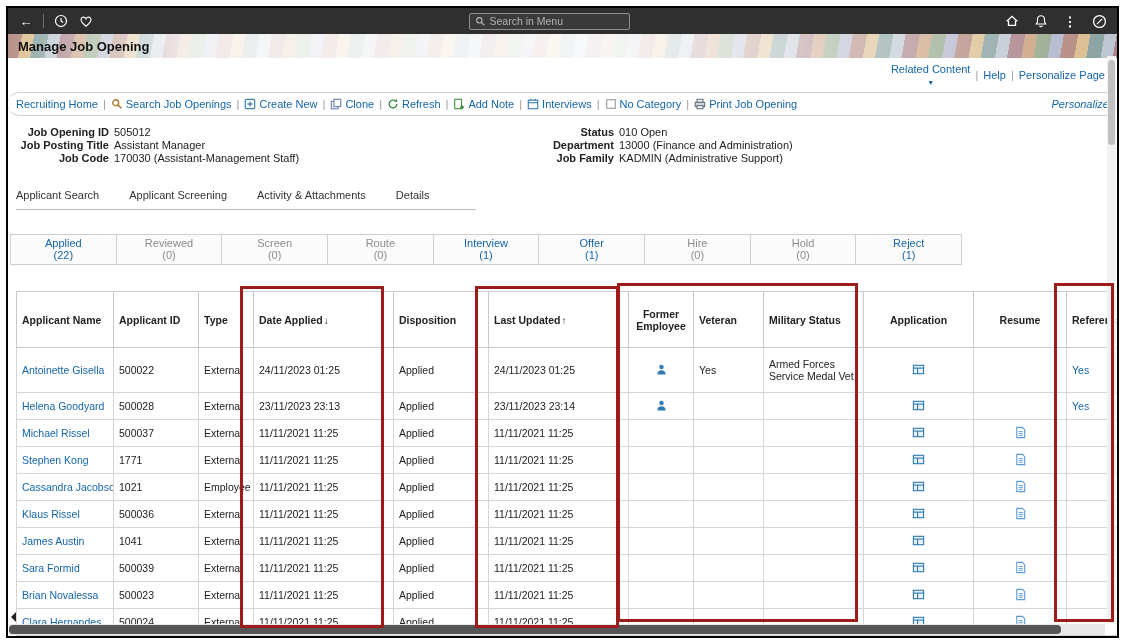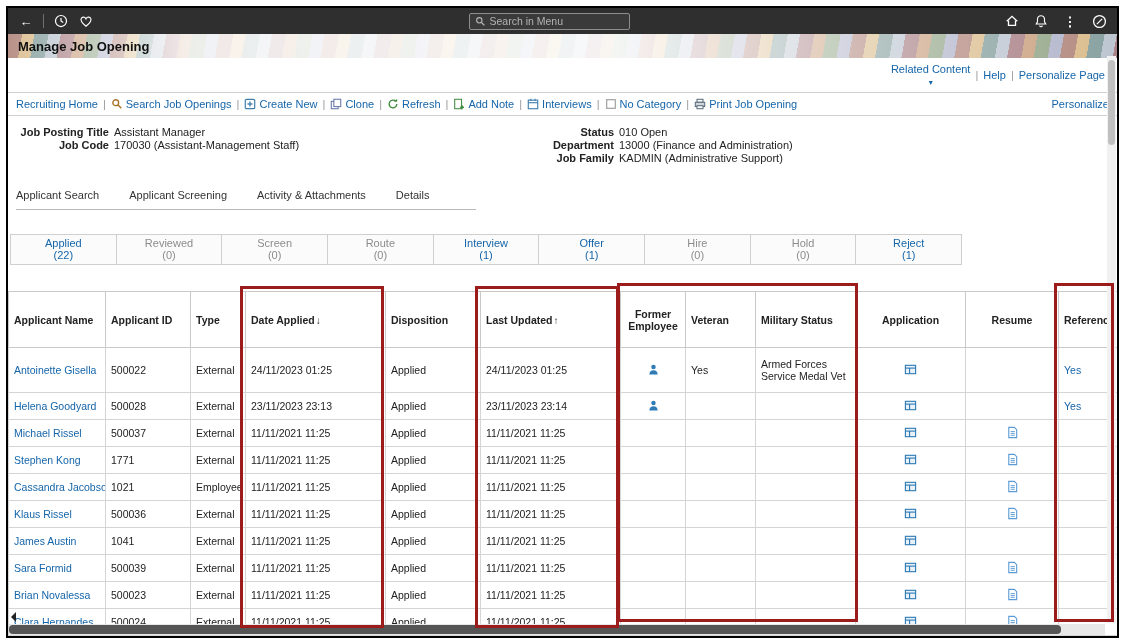--- a/index.html
+++ b/index.html
@@ -25,25 +25,25 @@
       repeating-linear-gradient(100deg,#8a4a3b 0 14px,#c79a52 14px 26px,#49706e 26px 40px,#9aa7b8 40px 52px,#7c3f48 52px 66px,#b0713f 66px 78px,#5d7a4f 78px 92px,#8a8fb0 92px 104px);}
   .banner-title{font-size:13px;font-weight:bold;color:#111;}
 
   
   .related-row{display:flex;justify-content:flex-end;align-items:center;padding:5px 12px 2px;font-size:11px;}
   .rlink{color:var(--link-blue,#1565a9);cursor:pointer;display:inline-flex;align-items:center;gap:3px;flex-direction:column;}
   .chev{font-size:8px;}
   .sep{color:#9a9a9a;margin:0 5px;}
 
   
-  .toolbar{display:flex;align-items:center;border-top:1px solid #d0d0d0;border-bottom:1px solid #d0d0d0;padding:5px 8px;font-size:11px;margin-top:3px;}
+  .toolbar{display:flex;align-items:center;border-top:1px solid #d0d0d0;border-bottom:1px solid #d0d0d0;padding:5px 8px;font-size:11px;margin-top:3px;border-radius:11px;}
   .toolbar-links{flex:1;display:flex;align-items:center;white-space:nowrap;overflow:hidden;}
   .tlink{color:var(--link-blue,#1565a9);display:inline-flex;align-items:center;gap:3px;cursor:pointer;}
   .icn{display:inline-flex;align-items:center;line-height:0;}
-  .personalize{color:var(--link-blue,#1565a9);margin-left:30px;cursor:pointer;}
+  .personalize{color:var(--link-blue,#1565a9);margin-left:30px;cursor:pointer;font-style:italic;}
 
   
   .details{display:flex;margin:10px 0 0 6px;font-size:11px;}
   .details-col{display:flex;flex-direction:column;}
   .details-col.left{width:470px;}
   .detail-row{display:flex;line-height:13px;}
   .dlabel{font-weight:bold;text-align:right;padding-right:5px;color:#222;}
   .left .dlabel{width:100px;}
   .right .dlabel{width:135px;}
   .dvalue{color:#222;white-space:nowrap;}
@@ -53,21 +53,21 @@
   .tab{font-size:11px;color:#333;margin-right:30px;cursor:pointer;}
 
   
   .status-filter-bar{display:flex;margin:24px 0 0 2px;width:952px;}
   .chip{flex:1;border:1px solid #cfcfcf;border-left-width:0;background:#fbfbfb;text-align:center;padding:2px 0 3px;cursor:pointer;}
   .chip:first-child{border-left-width:1px;}
   .chip-label,.chip-count{font-size:11px;line-height:12px;color:var(--inactive-gray,#8c8c8c);}
   .chip.hl .chip-label,.chip.hl .chip-count{color:var(--link-blue,#1565a9);}
 
   
-  .table-wrap{margin-top:26px;width:1109px;overflow:hidden;}
+  .table-wrap{margin-top:26px;width:1109px;overflow:hidden;padding-left:8px;}
   table{border-collapse:collapse;table-layout:fixed;width:1110px;font-size:10.5px;color:#222;}
   th,td{border:1px solid #d5d5d5;padding:3px 5px;text-align:left;vertical-align:middle;overflow:hidden;}
   thead th{height:56px;font-weight:bold;background:#fff;border-color:#c9c9c9;white-space:normal;}
   tbody td{height:27px;white-space:nowrap;}
   tbody td:nth-child(9){white-space:normal;line-height:12px;}
   tbody tr:first-child td{height:45px;}
   th:nth-child(7),td:nth-child(7),th:nth-child(10),td:nth-child(10),th:nth-child(11),td:nth-child(11){text-align:center;}
   .cell-link{color:var(--link-blue,#1565a9);cursor:pointer;}
   .sort{font-size:10px;margin-left:1px;font-weight:normal;}
 
@@ -244,20 +244,24 @@
           </span>
           <span>Print Job Opening</span>
         </a>
       </div>
     <span class="personalize">Personalize</span>
   </div>
 
   <div class="details">
     <div class="details-col left">
         <div class="detail-row">
+          <span class="dlabel">Job Opening ID</span>
+          <span class="dvalue">505012</span>
+        </div>
+        <div class="detail-row">
           <span class="dlabel">Job Posting Title</span>
           <span class="dvalue">Assistant Manager</span>
         </div>
         <div class="detail-row">
           <span class="dlabel">Job Code</span>
           <span class="dvalue">170030 (Assistant-Management Staff)</span>
         </div>
       </div>
     <div class="details-col right">
         <div class="detail-row">

